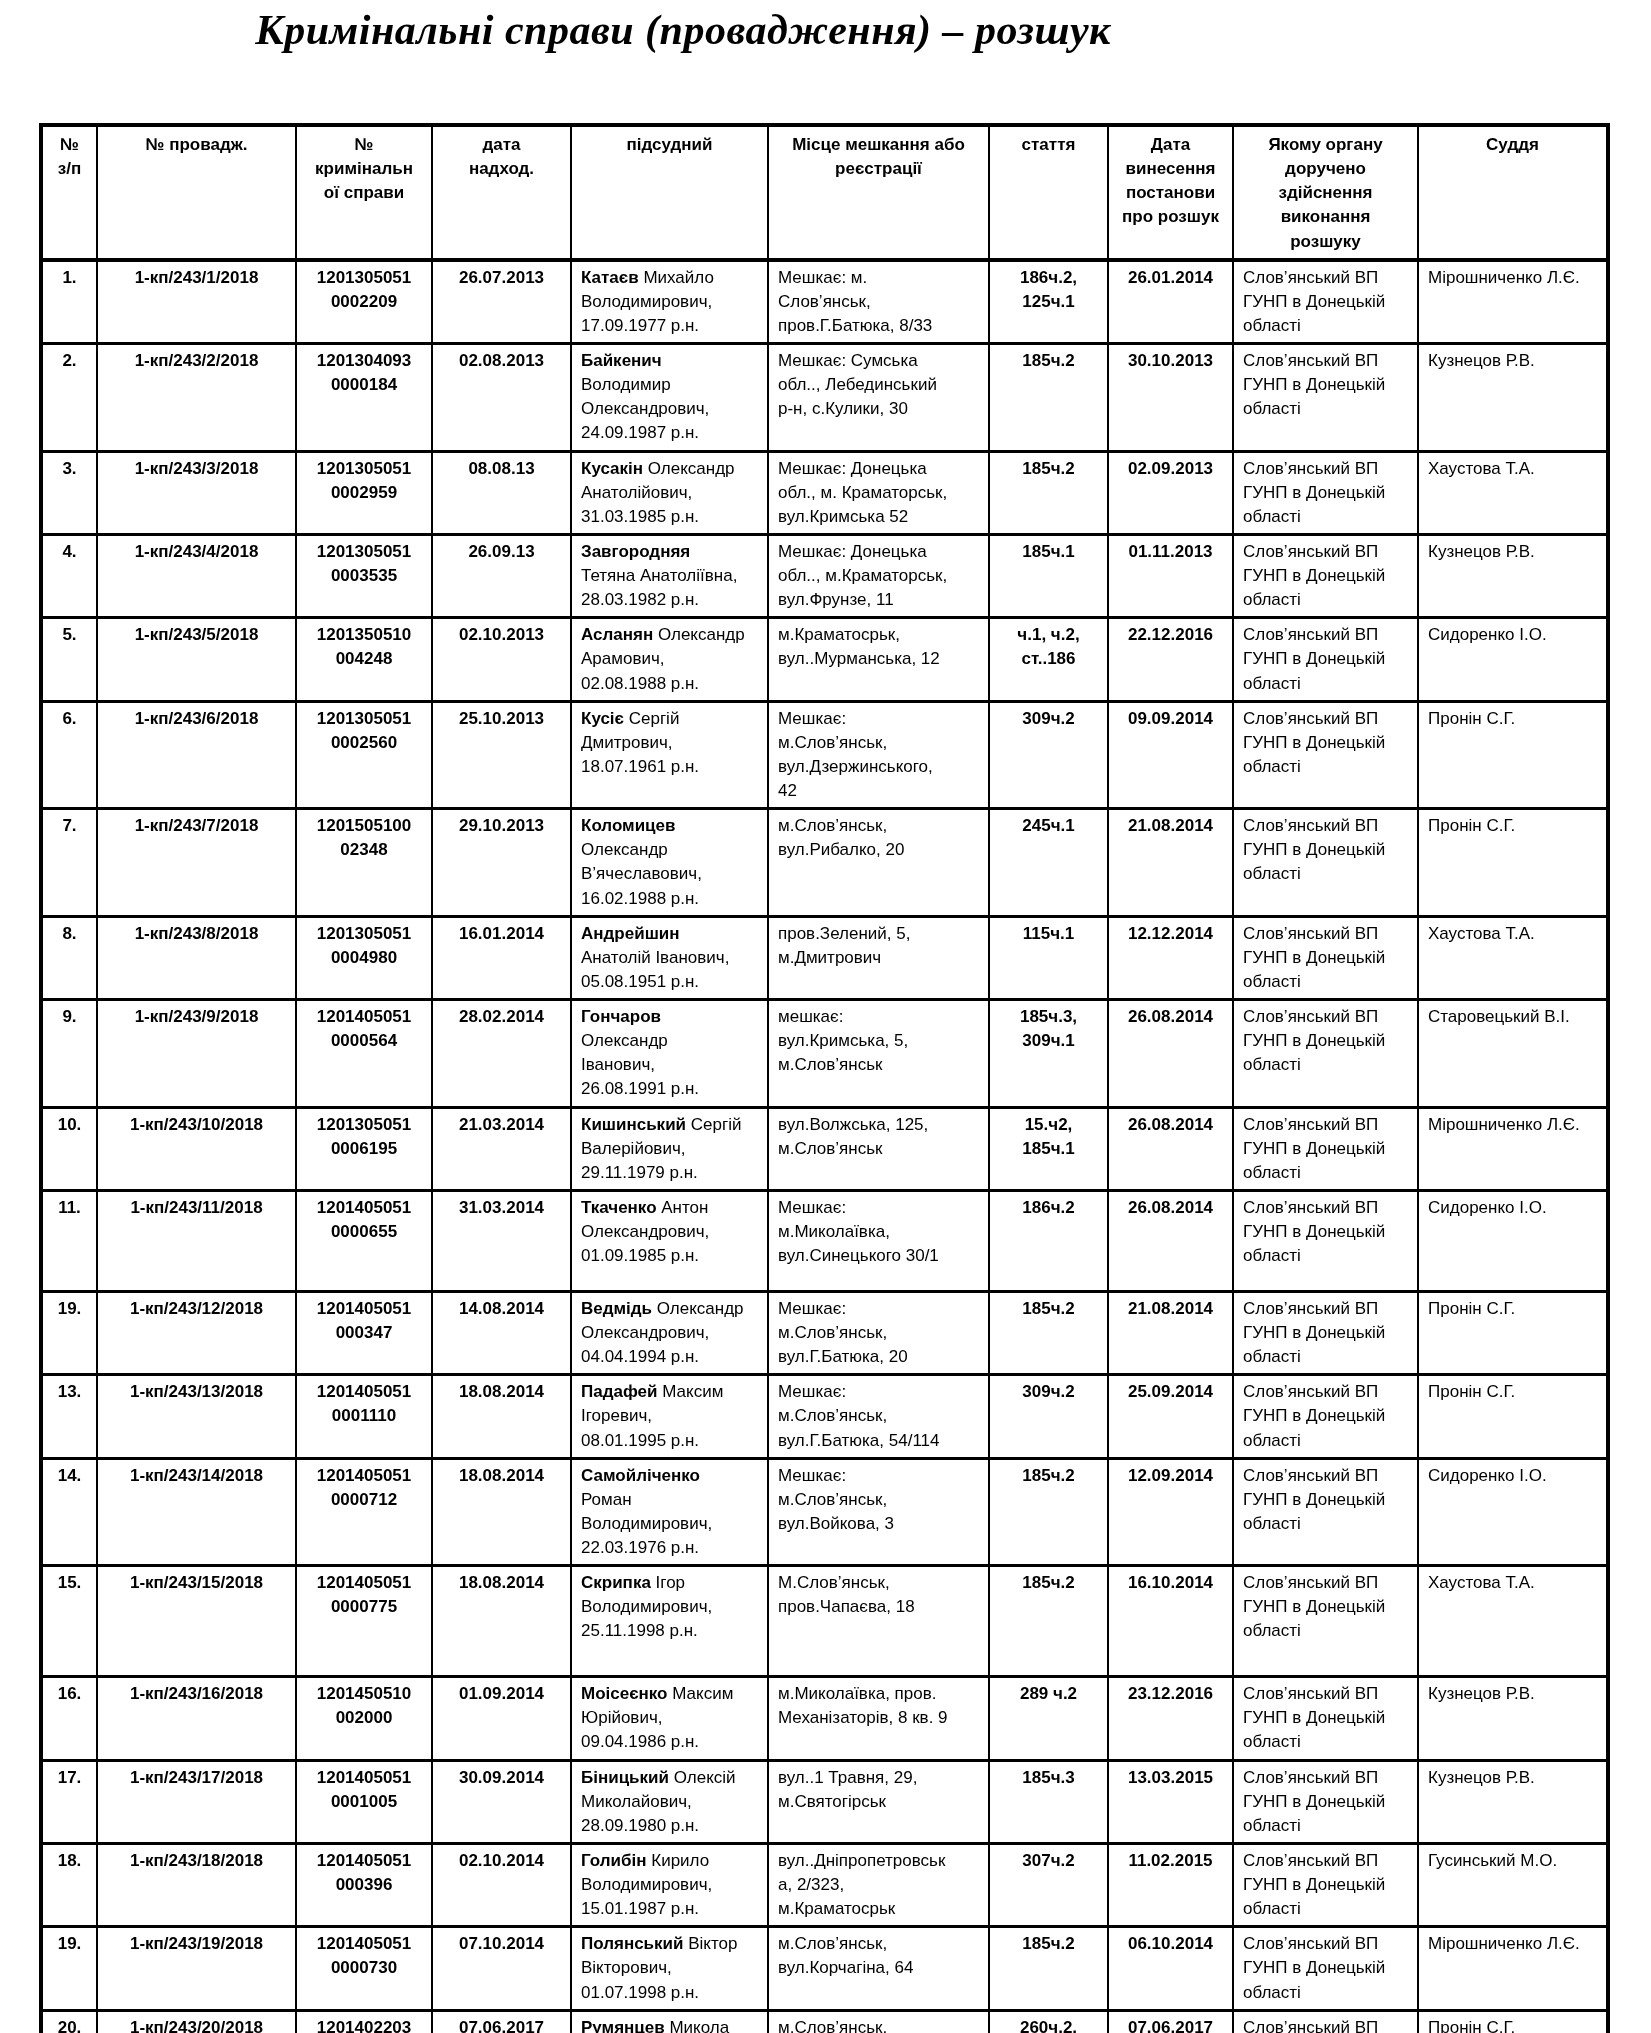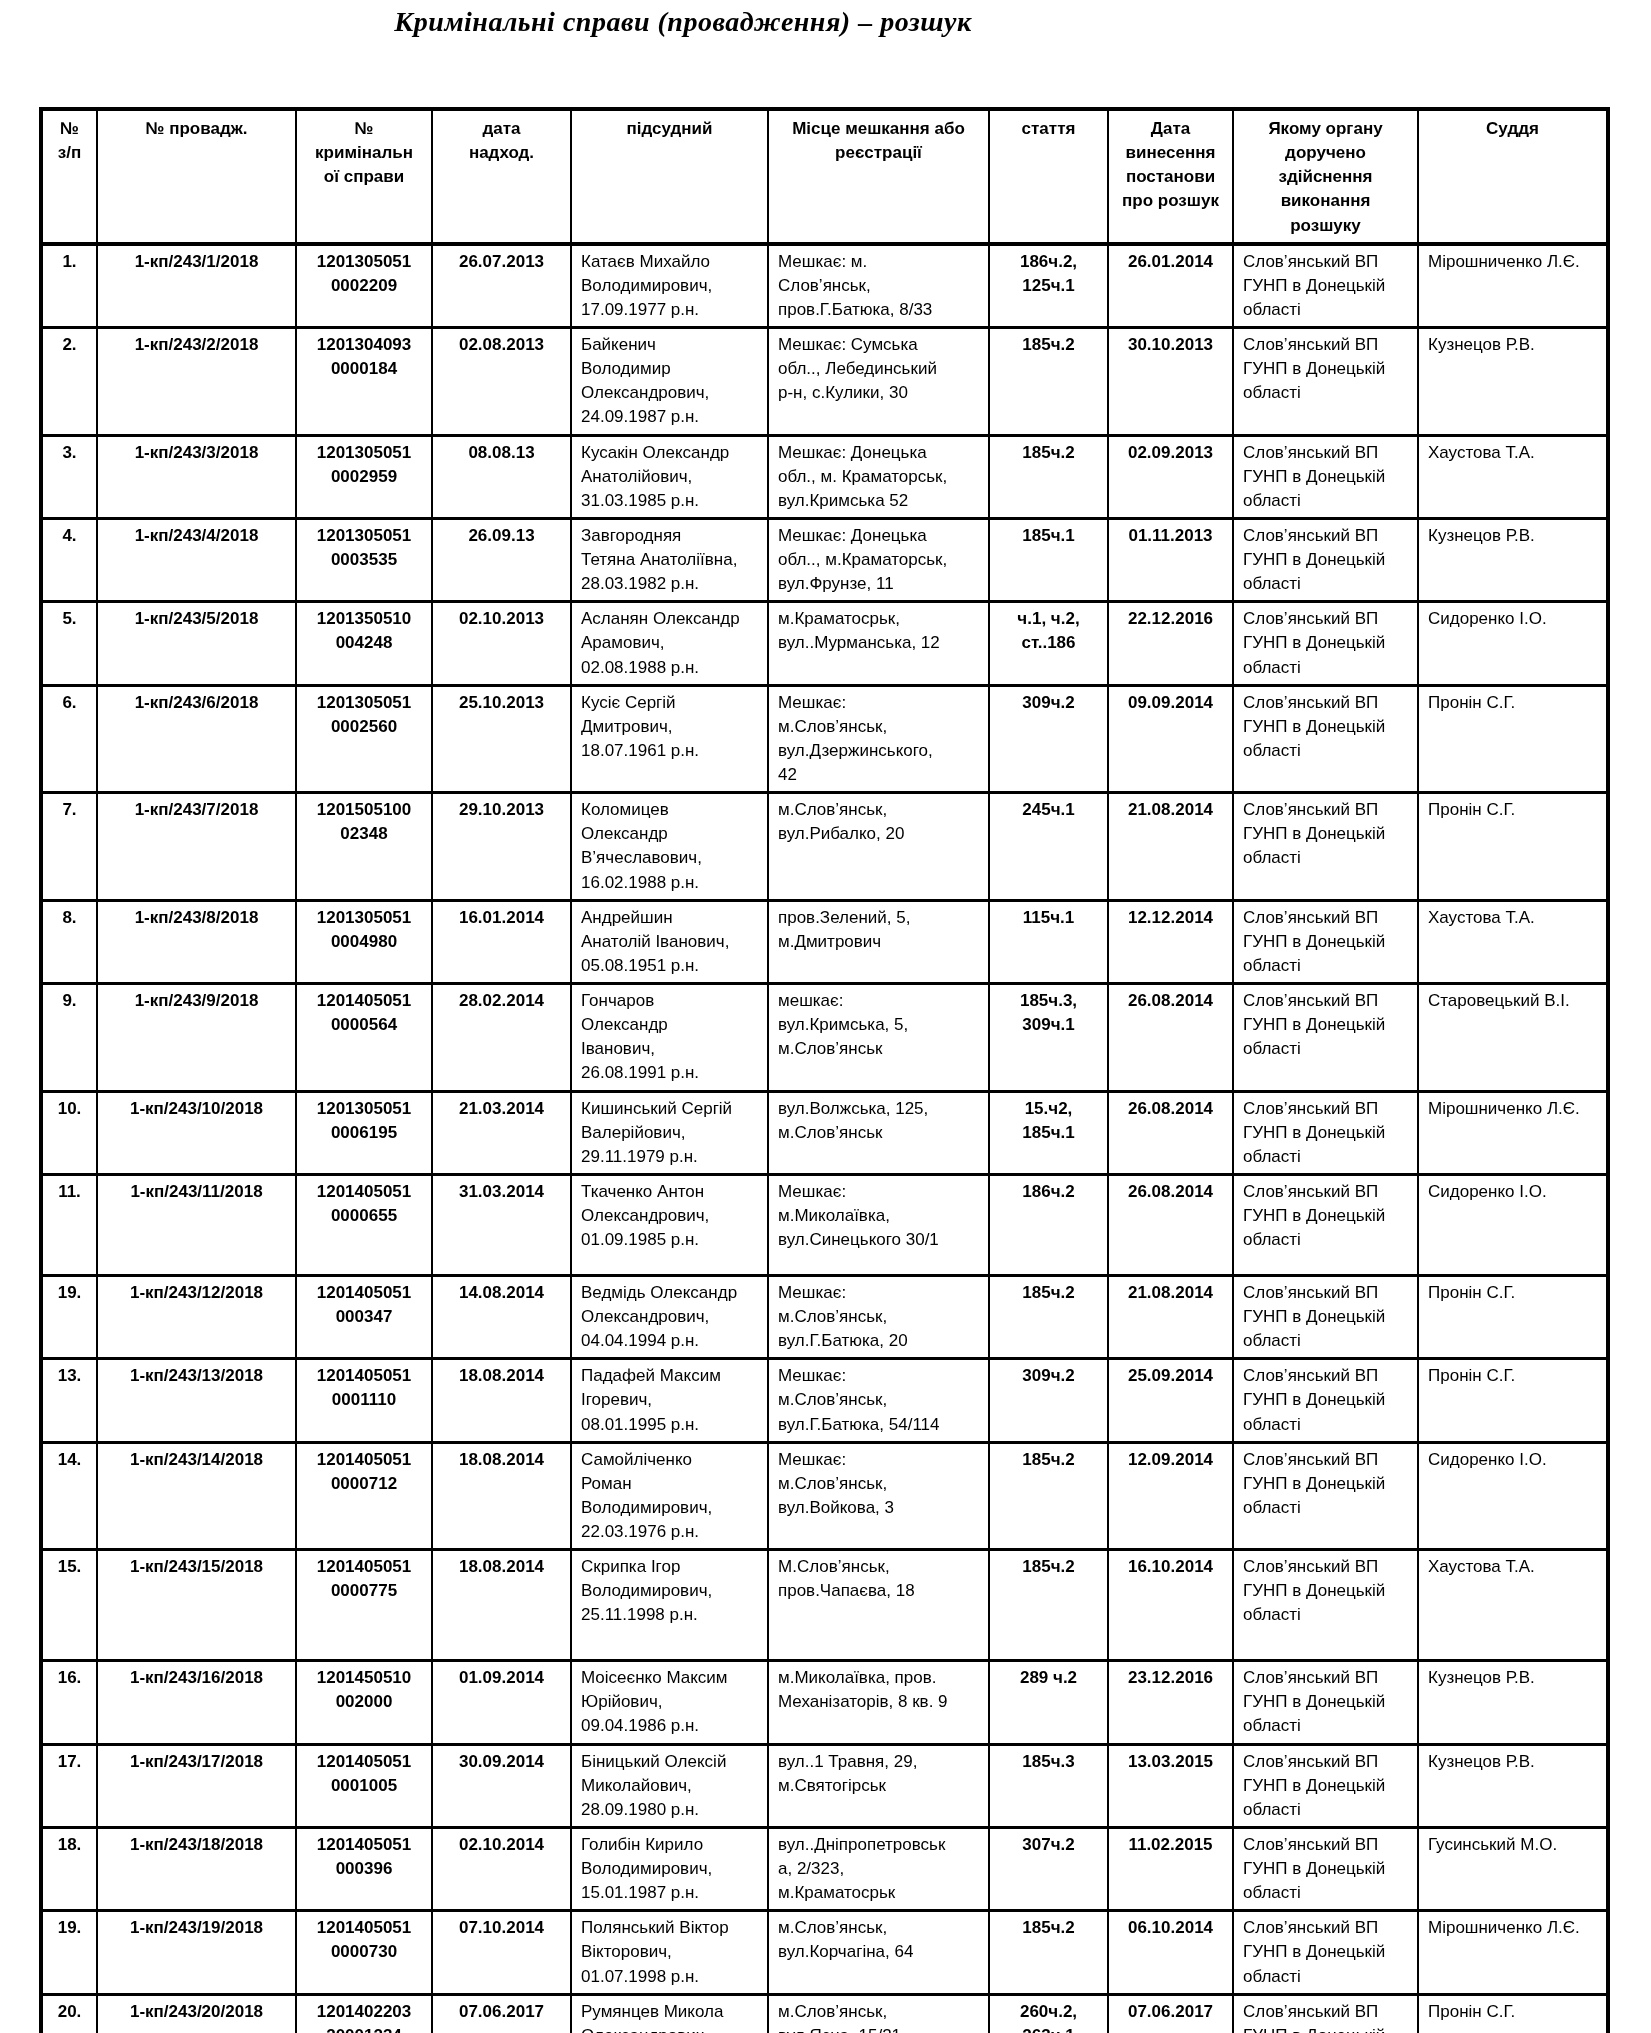--- a/index.html
+++ b/index.html
@@ -16,21 +16,21 @@
   }
   .title-wrap {
     width: 1366px;
     margin-top: 6px;
     text-align: center;
   }
   .doc-title {
     font-family: "Liberation Serif", serif;
     font-style: italic;
     font-weight: bold;
-    font-size: 28px;
+    font-size: 42px;
     letter-spacing: 0.5px;
     margin: 0;
     color: #000;
   }
   table.cases {
     border-collapse: collapse;
     table-layout: fixed;
     margin-left: 39px;
     margin-top: 69px;
     width: 1567px;
@@ -56,21 +56,21 @@
     padding-top: 6px;
   }
   td.c-num, td.c-case, td.c-crim, td.c-date, td.c-art, td.c-wdate {
     text-align: center;
     font-weight: bold;
   }
   td.c-name, td.c-res, td.c-auth, td.c-judge {
     text-align: left;
     padding-left: 9px;
   }
-  .surname { font-weight: normal; text-align: right; }
+  .surname { font-weight: bold; text-align: right; }
   tbody tr:nth-child(11) td { height: 90px; }
   tbody tr:nth-child(15) td { height: 100px; }
   tbody tr:nth-child(16) td { height: 72px; }
 </style>
 </head>
 <body>
 
 <div class="title-wrap">
   <h1 class="doc-title">Кримінальні справи (провадження) – розшук</h1>
 </div>

